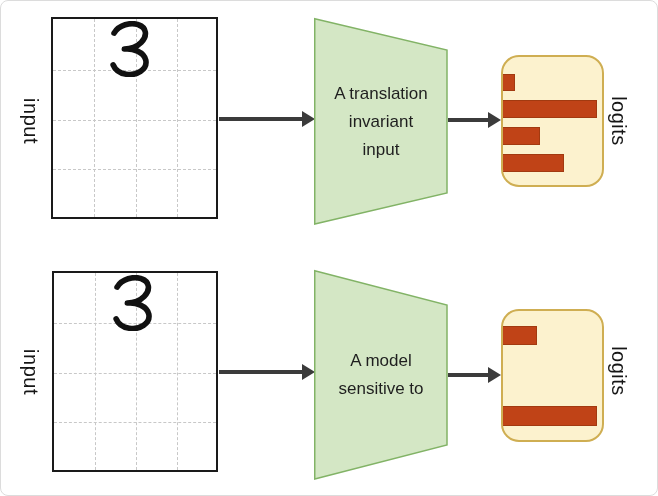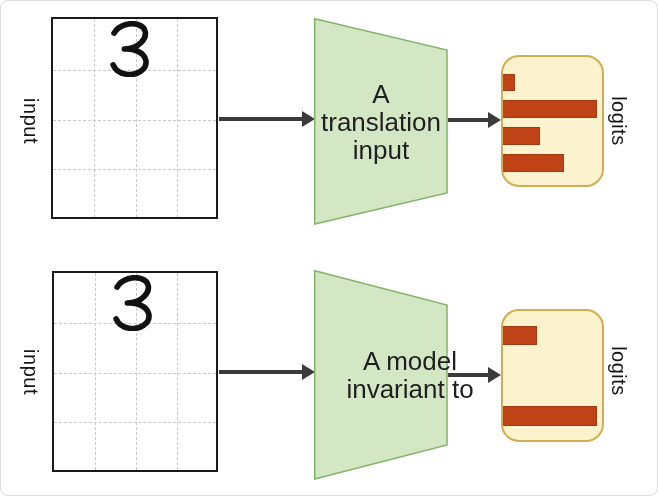--- a/index.html
+++ b/index.html
@@ -20,21 +20,21 @@
   }
   .arrow-shaft{position:absolute;height:4px;background:#3b3b3b;}
   .arrow-head{
     position:absolute;width:0;height:0;
     border-top:8px solid transparent;border-bottom:8px solid transparent;
     border-left:13px solid #3b3b3b;
   }
   .trap-svg{position:absolute;overflow:visible;}
   .trap-text{
     position:absolute;display:flex;flex-direction:column;justify-content:center;align-items:center;
-    color:#1f1f1f;font-size:26px;line-height:28px;text-align:center;
+    color:#1f1f1f;font-size:17px;line-height:28px;text-align:center;
   }
   .logits-box{
     position:absolute;background:#fcf2ce;border:2px solid #cfae52;border-radius:18px;
     box-sizing:border-box;overflow:hidden;
   }
   .logit-bar{
     position:absolute;left:0;background:#c04317;border:1px solid #a23a10;
     border-left:none;box-sizing:border-box;
   }
 </style>
@@ -58,20 +58,21 @@
   <div class="rot-label" style="left:29px;top:120px;">input</div>
 
   <div class="arrow-shaft" style="left:218px;top:116px;width:84px;"></div>
   <div class="arrow-head" style="left:301px;top:110px;"></div>
 
   <svg class="trap-svg" style="left:313px;top:17px;" width="134" height="207" viewBox="0 0 134 207">
     <polygon points="0.75,0.75 133,32 133,175 0.75,206" fill="#d4e7c5" stroke="#82b366" stroke-width="1.5"></polygon>
   </svg>
   <div class="trap-text" style="left:313px;top:17px;width:134px;height:207px;">
     <div>A translation</div>
+    <div>invariant</div>
     <div>input</div>
   </div>
 
   <div class="arrow-shaft" style="left:447px;top:117px;width:41px;"></div>
   <div class="arrow-head" style="left:487px;top:111px;"></div>
 
   <div class="logits-box" style="left:500px;top:54px;width:103px;height:132px;">
       <div class="logit-bar" style="top: 17px; width: 12px; height: 17px;"></div>
       <div class="logit-bar" style="top: 43px; width: 94px; height: 18px;"></div>
       <div class="logit-bar" style="top: 70px; width: 37px; height: 18px;"></div>
@@ -92,23 +93,23 @@
              C 29 29, 41 33, 43 42 C 45 52, 33 59, 22 57 C 15 56, 10 52, 8 47" fill="none" stroke="#111111" stroke-width="6" stroke-linecap="round" stroke-linejoin="round"></path>
   </svg>
   <div class="rot-label" style="left:29px;top:371px;">input</div>
 
   <div class="arrow-shaft" style="left:218px;top:369px;width:84px;"></div>
   <div class="arrow-head" style="left:301px;top:363px;"></div>
 
   <svg class="trap-svg" style="left:313px;top:269px;" width="134" height="210" viewBox="0 0 134 210">
     <polygon points="0.75,0.75 133,35 133,175 0.75,209" fill="#d4e7c5" stroke="#82b366" stroke-width="1.5"></polygon>
   </svg>
-  <div class="trap-text" style="left:313px;top:269px;width:134px;height:210px;margin-left:29px;">
+  <div class="trap-text" style="left:313px;top:269px;width:134px;height:210px;">
     <div>A model</div>
-    <div>invariant to</div>
+    <div>sensitive to</div>
   </div>
 
   <div class="arrow-shaft" style="left:447px;top:372px;width:41px;"></div>
   <div class="arrow-head" style="left:487px;top:366px;"></div>
 
   <div class="logits-box" style="left:500px;top:308px;width:103px;height:133px;">
       <div class="logit-bar" style="top: 15px; width: 34px; height: 19px;"></div>
       <div class="logit-bar" style="top: 95px; width: 94px; height: 20px;"></div>
     </div>
   <div class="rot-label" style="left:617px;top:370px;">logits</div>

